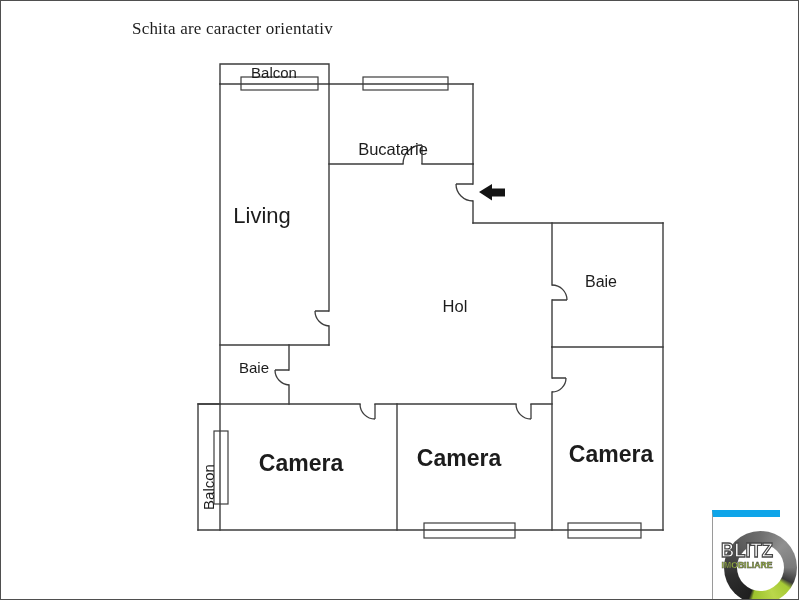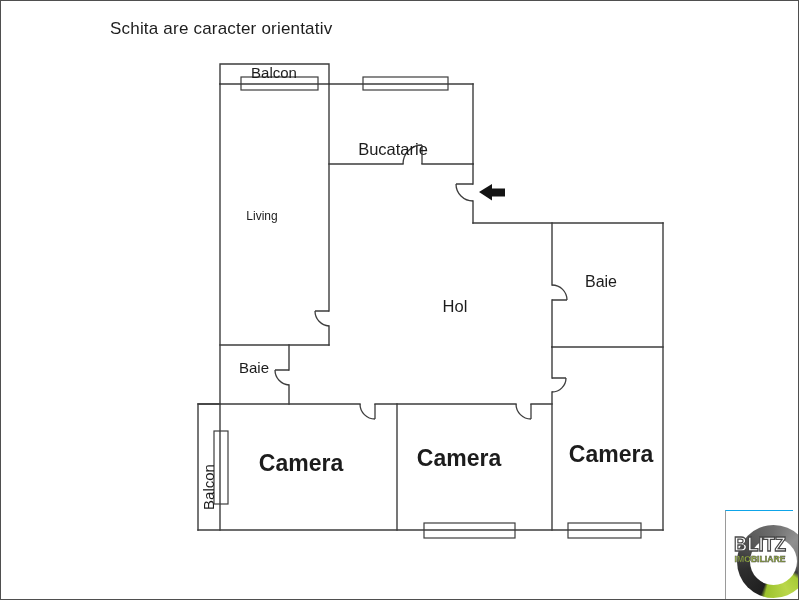--- a/index.html
+++ b/index.html
@@ -10,29 +10,28 @@
   }
   #plan-svg{position:absolute;left:0;top:0;}
   .lbl{
     position:absolute;transform:translate(-50%,-50%);
     white-space:nowrap;color:#1c1c1c;line-height:1;
   }
   .lbl-title{font-size:17px;letter-spacing:.2px;color:#1d1d1d;}
   .lbl-room{font-size:16px;}
   .fs15{font-size:15px;}
   .fs16{font-size:16.5px;}
-  .fs17{font-size:12px;}
+  .fs17{font-size:22px;}
   .camera{font-size:23px;font-weight:600;}
   .vertical{transform:translate(-50%,-50%) rotate(-90deg);}
   
   #logo-box{
     position:absolute;left:711px;top:509px;width:68px;height:91px;
-    background:#ffffff;border-left:1px solid #9a9a9a;border-top:1px solid #0ea5e9;
+    background:#ffffff;border-left:1px solid #9a9a9a;border-top:7px solid #0ea5e9;
     box-sizing:border-box;
-    margin-left:13px;
   }
   #logo-ring{
     position:absolute;left:11px;top:14px;width:73px;height:73px;border-radius:50%;
     background:conic-gradient(from 0deg,
       #6e6e6e 0deg,#909090 45deg,#7a7a7a 90deg,#3a3a3a 116deg,
       #a6ca35 126deg,#bad74b 155deg,#9cc22c 194deg,
       #1f1f1f 201deg,#2e2e2e 255deg,#575757 310deg,#6e6e6e 360deg);
   }
   #logo-hole{
     position:absolute;left:13px;top:13px;width:47px;height:47px;border-radius:50%;
@@ -96,21 +95,21 @@
       <rect x="240" y="76" width="77" height="13"></rect>
       <rect x="362" y="76" width="85" height="13"></rect>
       <rect x="213" y="430" width="14" height="73"></rect>
       <rect x="423" y="522" width="91" height="15"></rect>
       <rect x="567" y="522" width="73" height="15"></rect>
     </g>
 
     <polygon points="478,191 491,183 491,187.5 504,187.5 504,195.5 491,195.5 491,199.5" fill="#141414" stroke="none"></polygon>
   </svg>
 
-  <div class="lbl lbl-title" style="left:109px;top:27px;transform:translate(0,-50%);">Schita are caracter orientativ</div>
+  <div class="lbl lbl-title" style="left:131px;top:27px;transform:translate(0,-50%);font-family:Liberation Serif, serif;">Schita are caracter orientativ</div>
 
   <div class="lbl fs15" style="left:273px;top:71px;">Balcon</div>
   <div class="lbl fs16" style="left:392px;top:120px;margin-top:28px;">Bucatarie</div>
   <div class="lbl fs17" style="left:261px;top:215px;">Living</div>
   <div class="lbl fs16" style="left:418px;top:305px;margin-left:36px;">Hol</div>
   <div class="lbl fs15" style="left:253px;top:366px;">Baie</div>
   <div class="lbl lbl-room" style="left:600px;top:281px;">Baie</div>
   <div class="lbl camera" style="left:300px;top:462px;">Camera</div>
   <div class="lbl camera" style="left:458px;top:457px;">Camera</div>
   <div class="lbl camera" style="left:610px;top:453px;">Camera</div>

